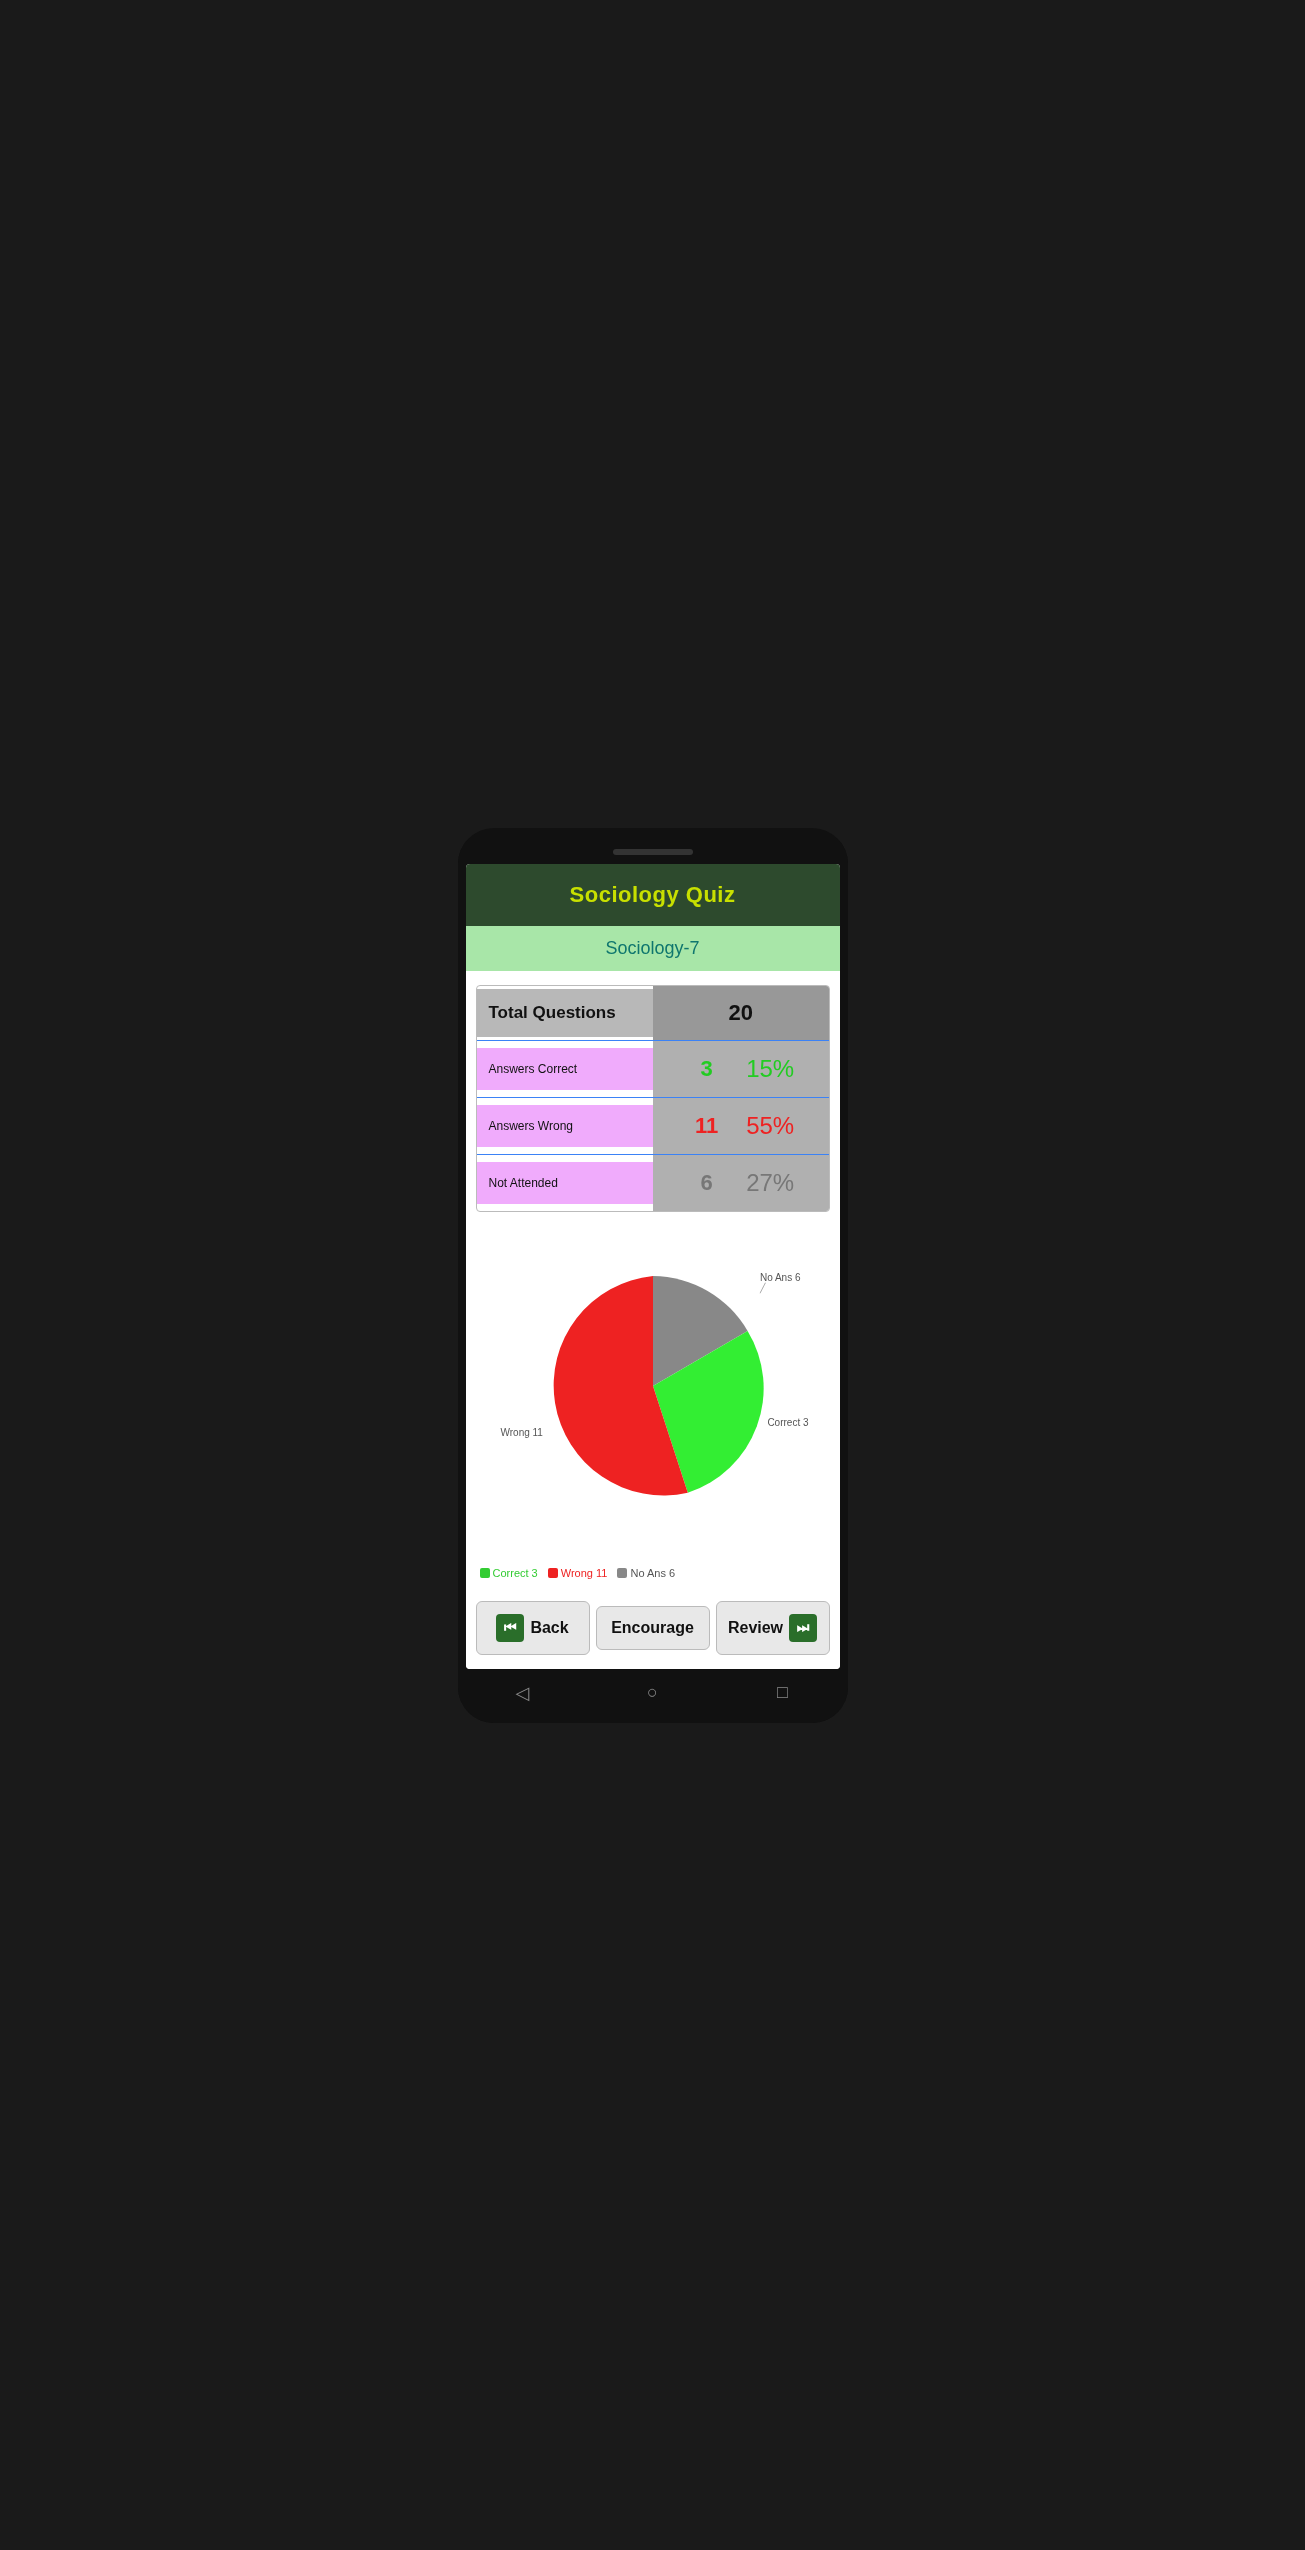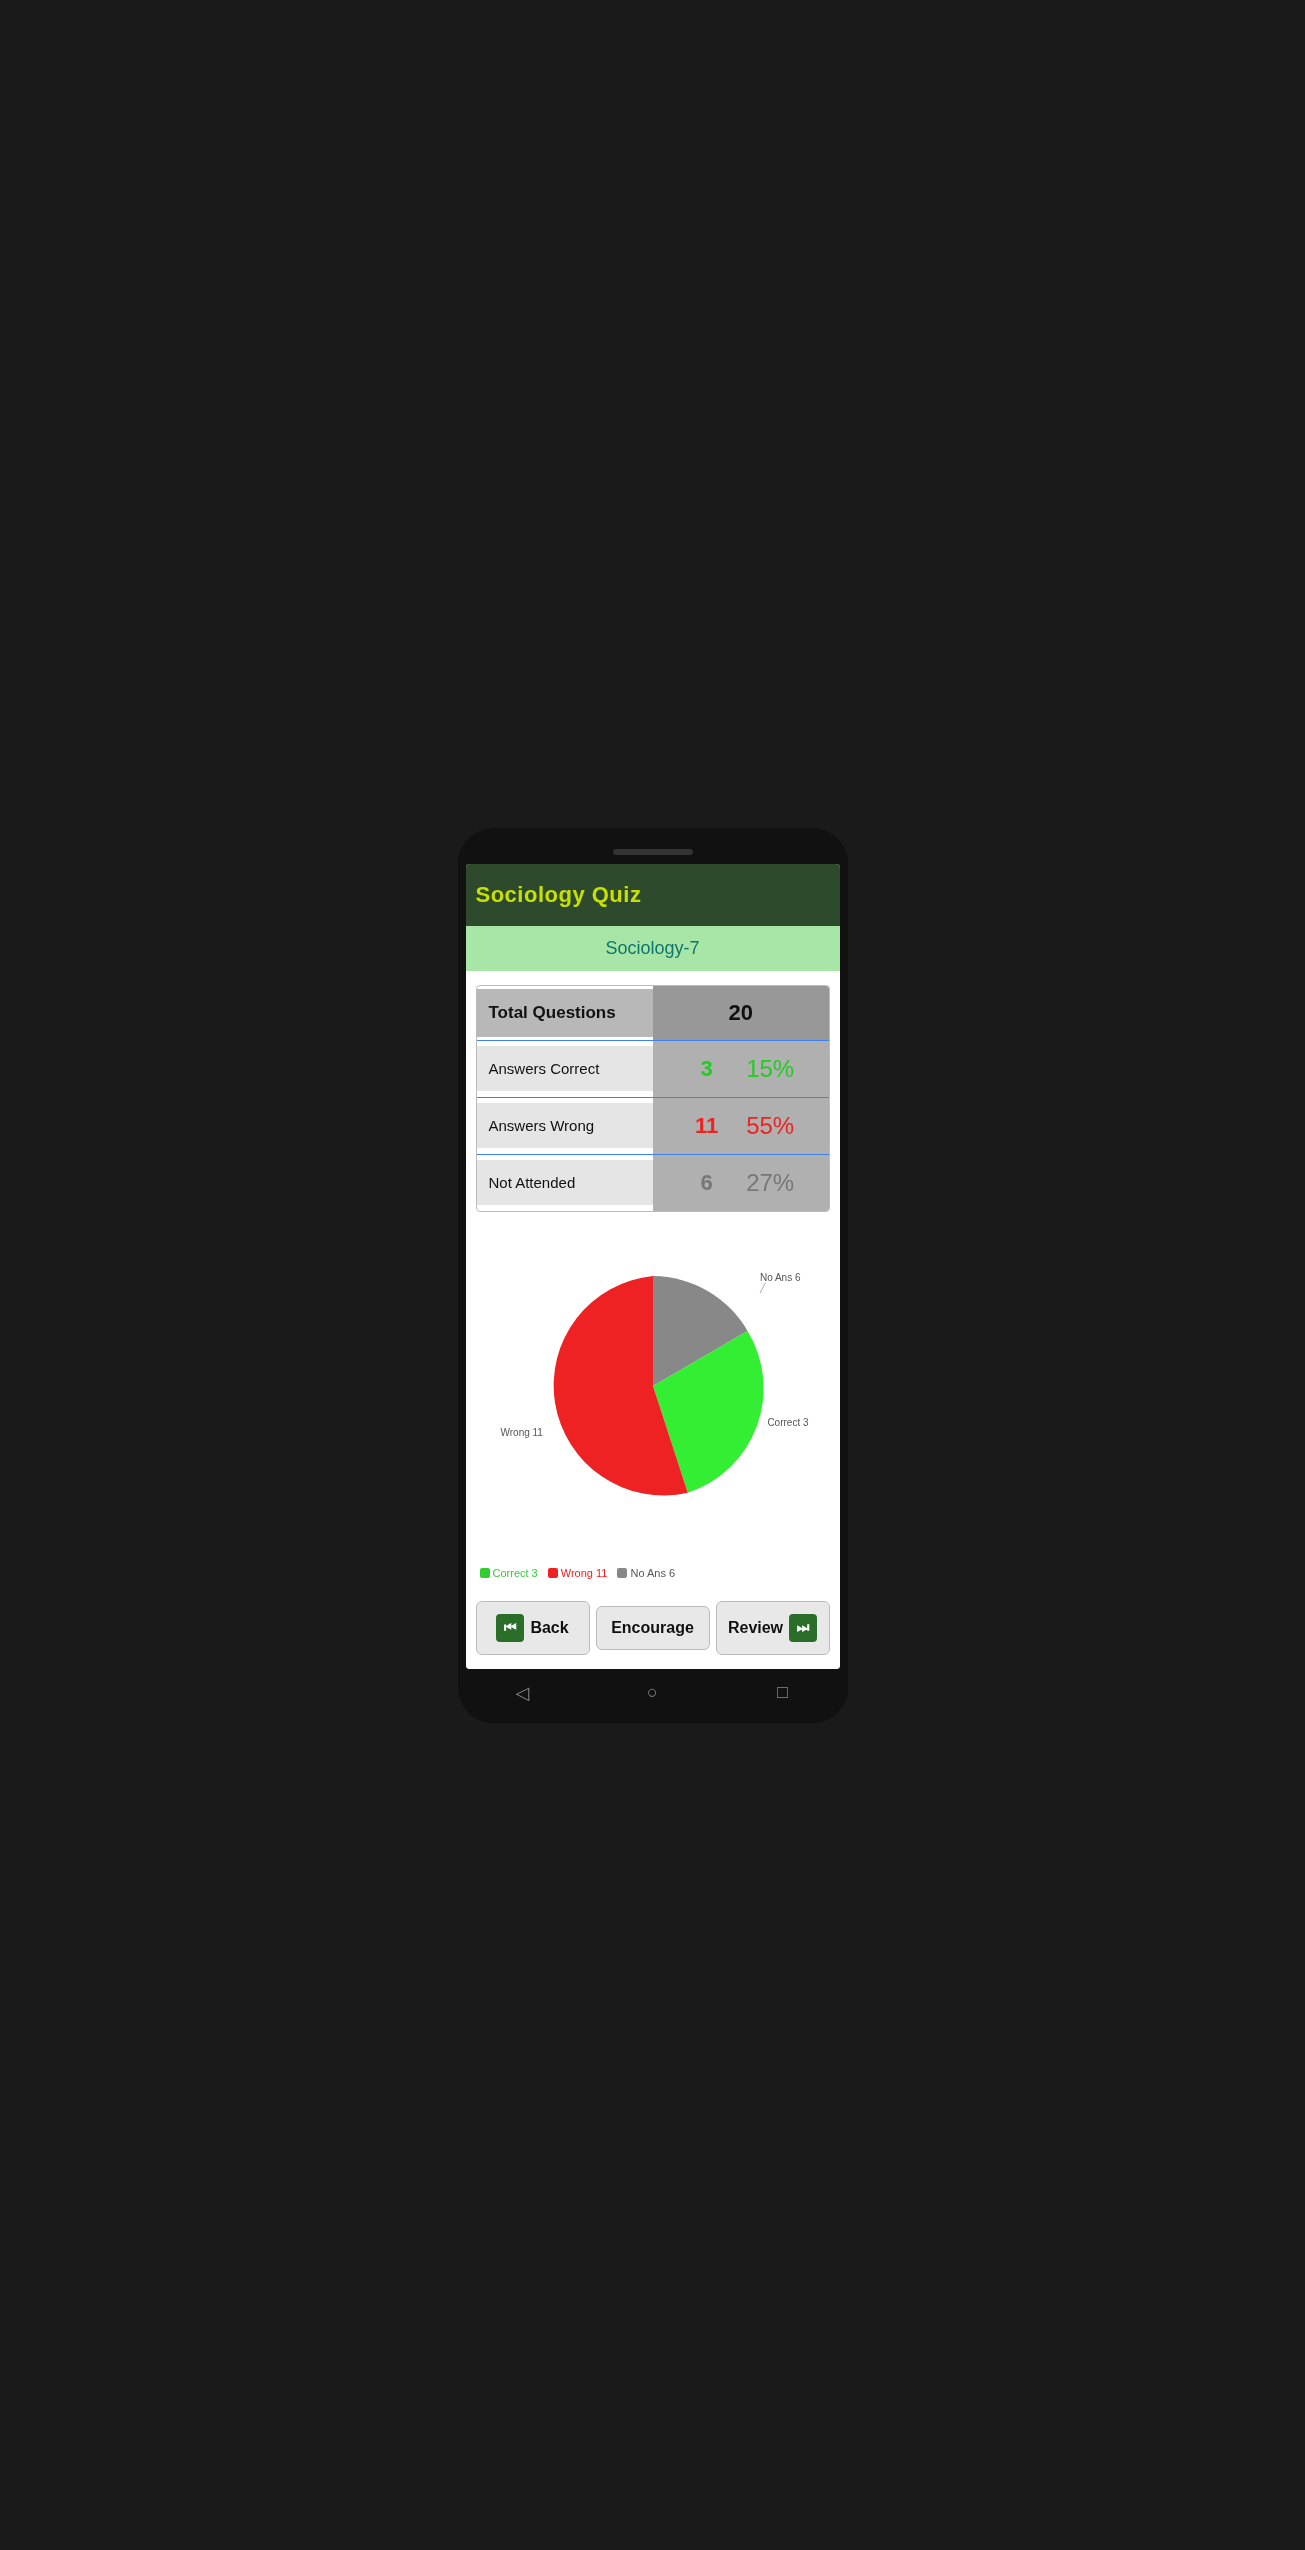--- a/index.html
+++ b/index.html
@@ -40,20 +40,21 @@
       flex: 1;
       display: flex;
       flex-direction: column;
       margin: 0 8px;
       border-radius: 4px;
       overflow: hidden;
     }
     .app-header {
       background: #2d4a2d;
       padding: 18px 10px;
+      text-align: center;
     }
     .app-header h1 {
       color: #c8e000;
       font-size: 22px;
       font-weight: bold;
       letter-spacing: 0.5px;
     }
     .subtitle-bar {
       background: #a8e6a8;
       padding: 12px 10px;
@@ -74,23 +75,23 @@
       display: flex;
       align-items: center;
       border-bottom: 1px solid #3b82f6;
     }
     .stats-row:last-child {
       border-bottom: none;
     }
     .stats-label {
       flex: 1.2;
       padding: 14px 12px;
-      font-size: 15px;
+      font-size: 12px;
       color: #111;
-      background: #e5e5e5;
+      background: #f0abfc;
     }
     .stats-row.header-row .stats-label {
       background: #b8b8b8;
       font-weight: 600;
       font-size: 17px;
     }
     .stats-values {
       flex: 1;
       display: flex;
       justify-content: space-around;

